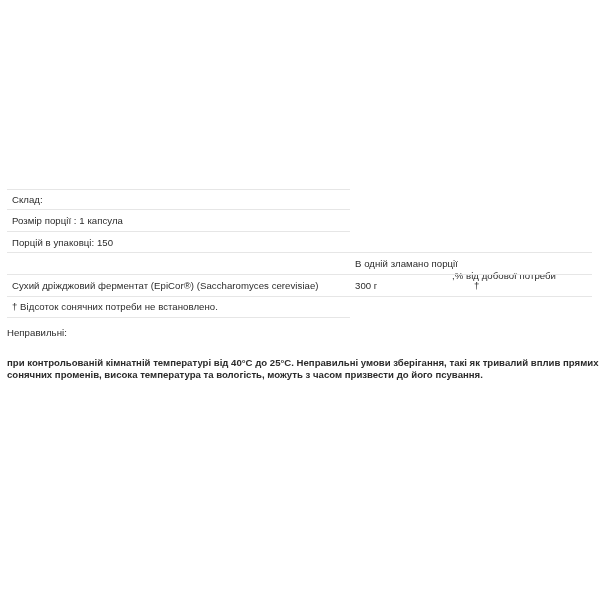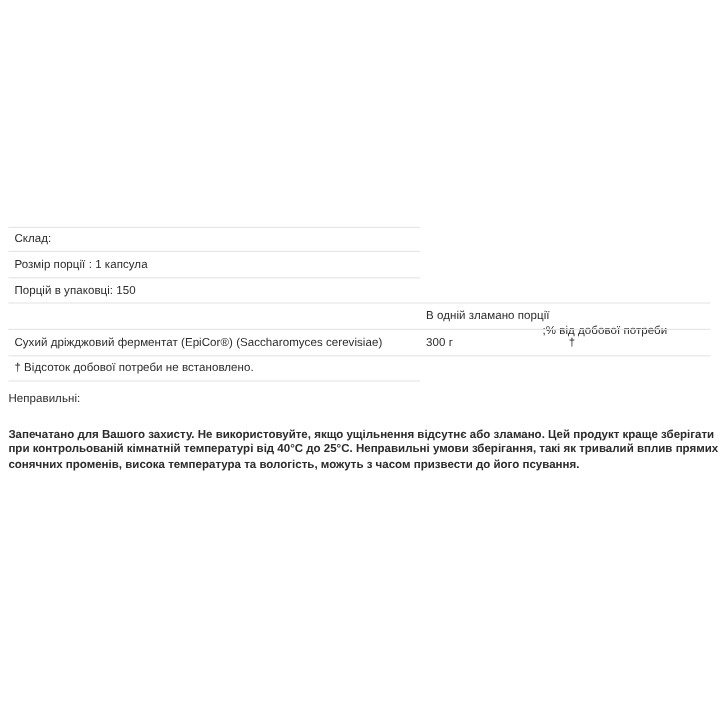--- a/index.html
+++ b/index.html
@@ -28,22 +28,21 @@
   <div class="t" style="left:452px; top:258px;margin-top:12px;">;% від добової потреби</div>
 
   <div class="hline" style="left:7px; top:274px; width:585px;"></div>
   <div>
     <div class="t" style="left:12px; top:280px;">Сухий дріжджовий ферментат (EpiCor®) (Saccharomyces cerevisiae)</div>
     <div class="t" style="left:355px; top:280px;">300 г</div>
     <div class="t" style="left:474px; top:280px;">†</div>
   </div>
 
   <div class="hline" style="left:7px; top:296px; width:585px;"></div>
-  <div class="t" style="left:12px; top:301px;">† Відсоток добової потреби не встановлено.</div>
+  <div class="t" style="left:12px; top:301px;">† Відсоток сонячних потреби не встановлено.</div>
   <div class="hline" style="left:7px; top:317px; width:343px;"></div>
 </div>
 
 <div class="t" style="left:7px; top:327px;">Неправильні:</div>
 <div class="warn">
-  <div>Запечатано для Вашого захисту. Не використовуйте, якщо ущільнення відсутнє або зламано. Цей продукт краще зберігати</div>
   <div>при контрольованій кімнатній температурі від 40°C до 25°C. Неправильні умови зберігання, такі як тривалий вплив прямих</div>
   <div>сонячних променів, висока температура та вологість, можуть з часом призвести до його псування.</div>
 </div>
 
 </body></html>

